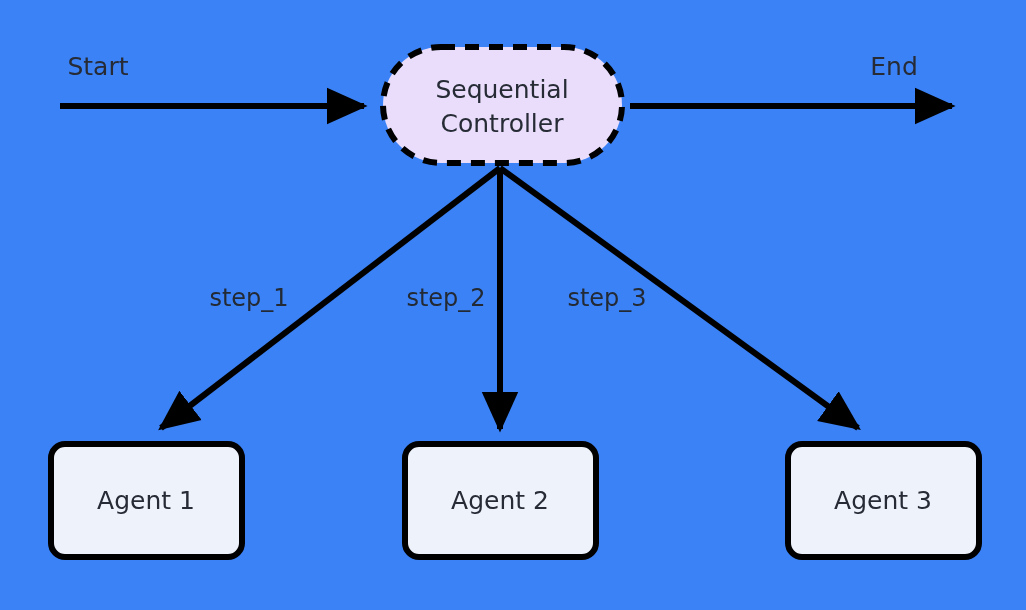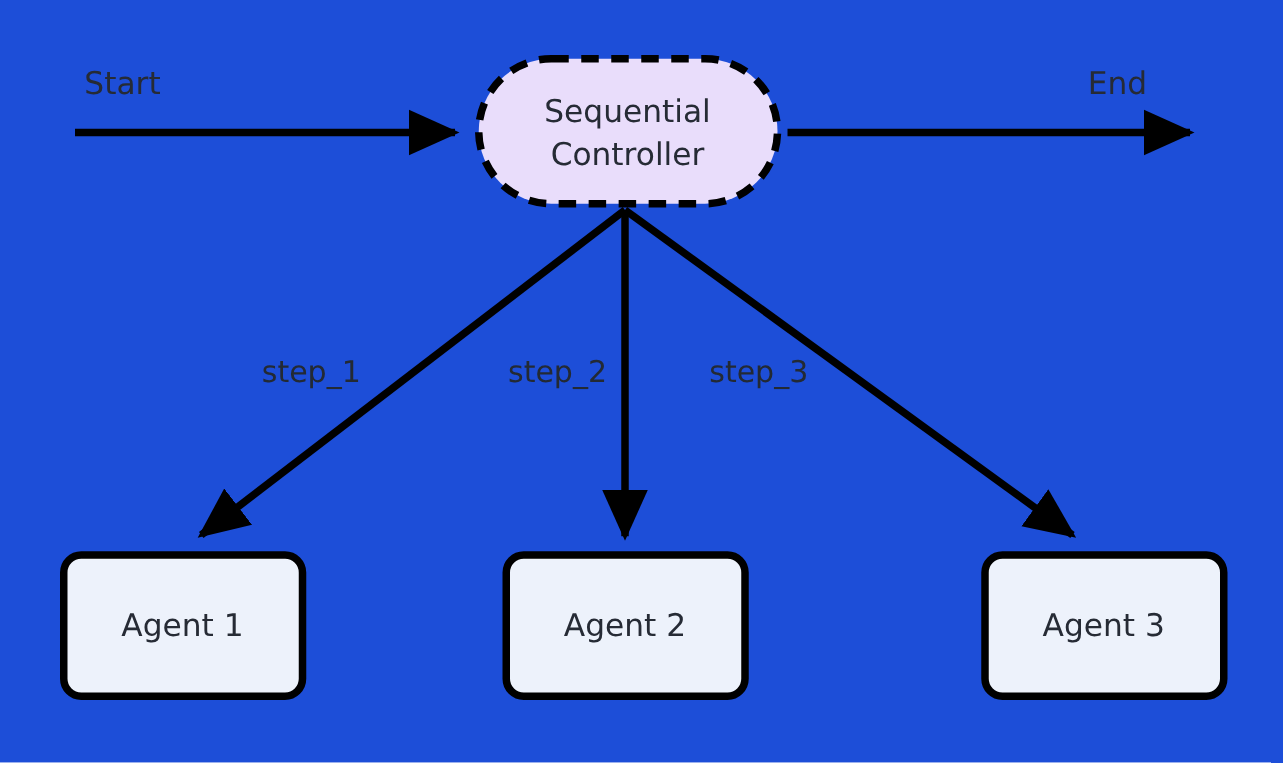--- a/index.html
+++ b/index.html
@@ -11,21 +11,21 @@
   body {
     width: 1026px;
     height: 610px;
     font-family: "DejaVu Sans", "Liberation Sans", sans-serif;
     overflow: hidden;
   }
   #diagram-root {
     position: relative;
     width: 1026px;
     height: 610px;
-    background: #1d4ed8;
+    background: #3b82f6;
   }
   svg#diagram-canvas {
     position: absolute;
     left: 0;
     top: 0;
     width: 1026px;
     height: 610px;
     display: block;
   }
   .node-label {

